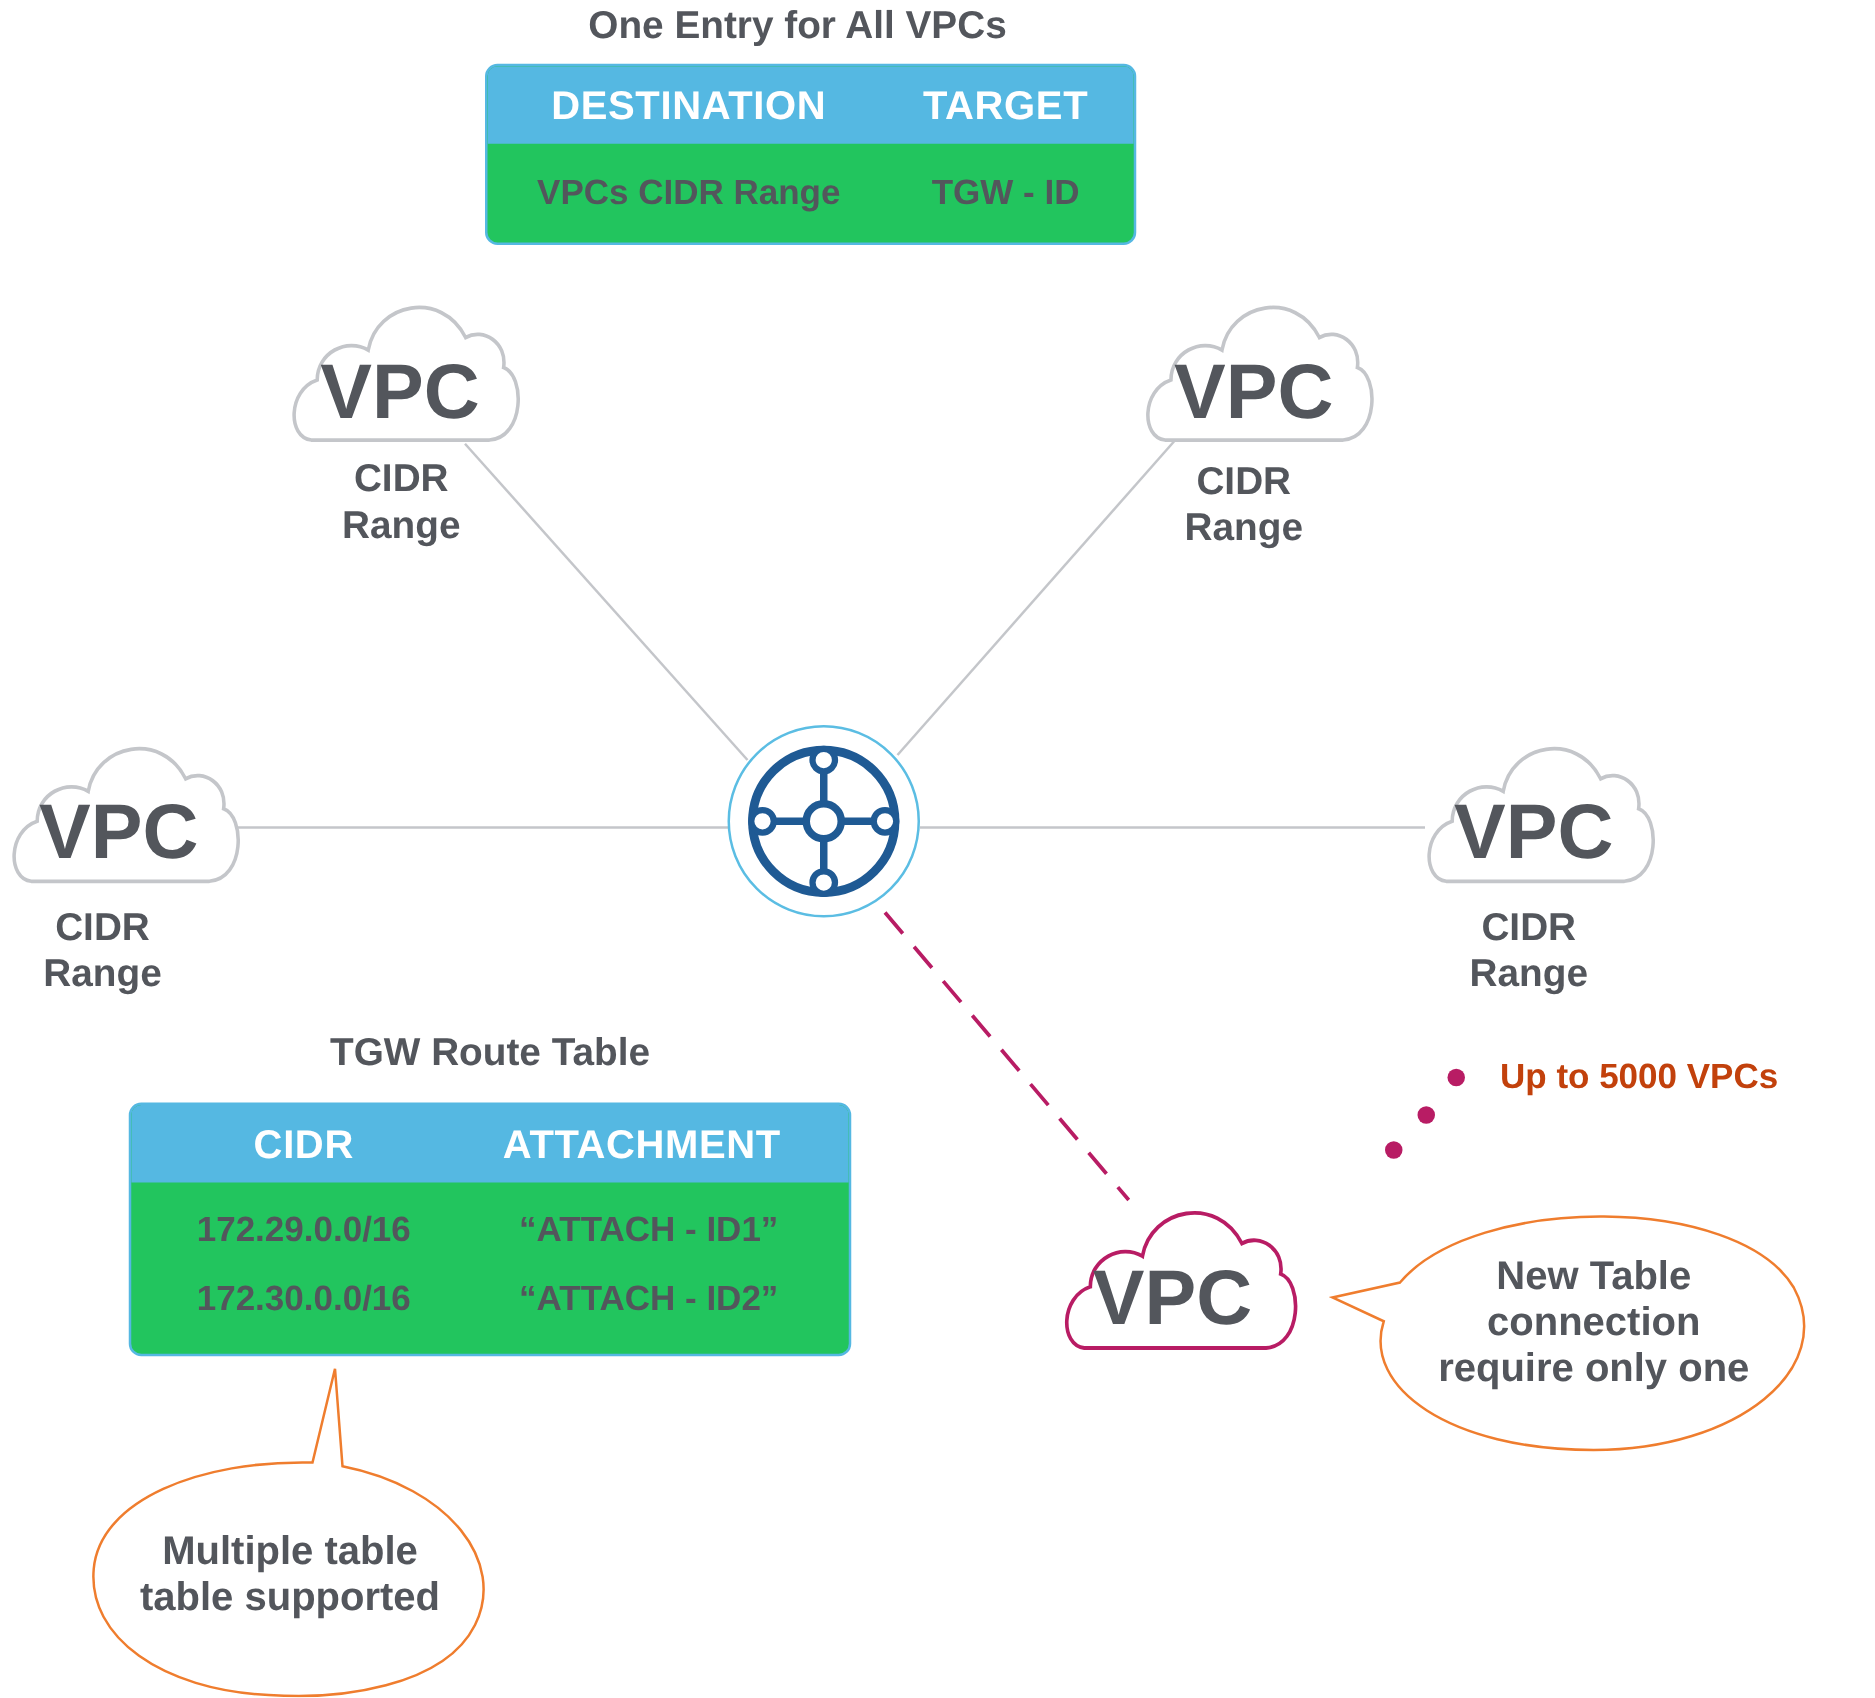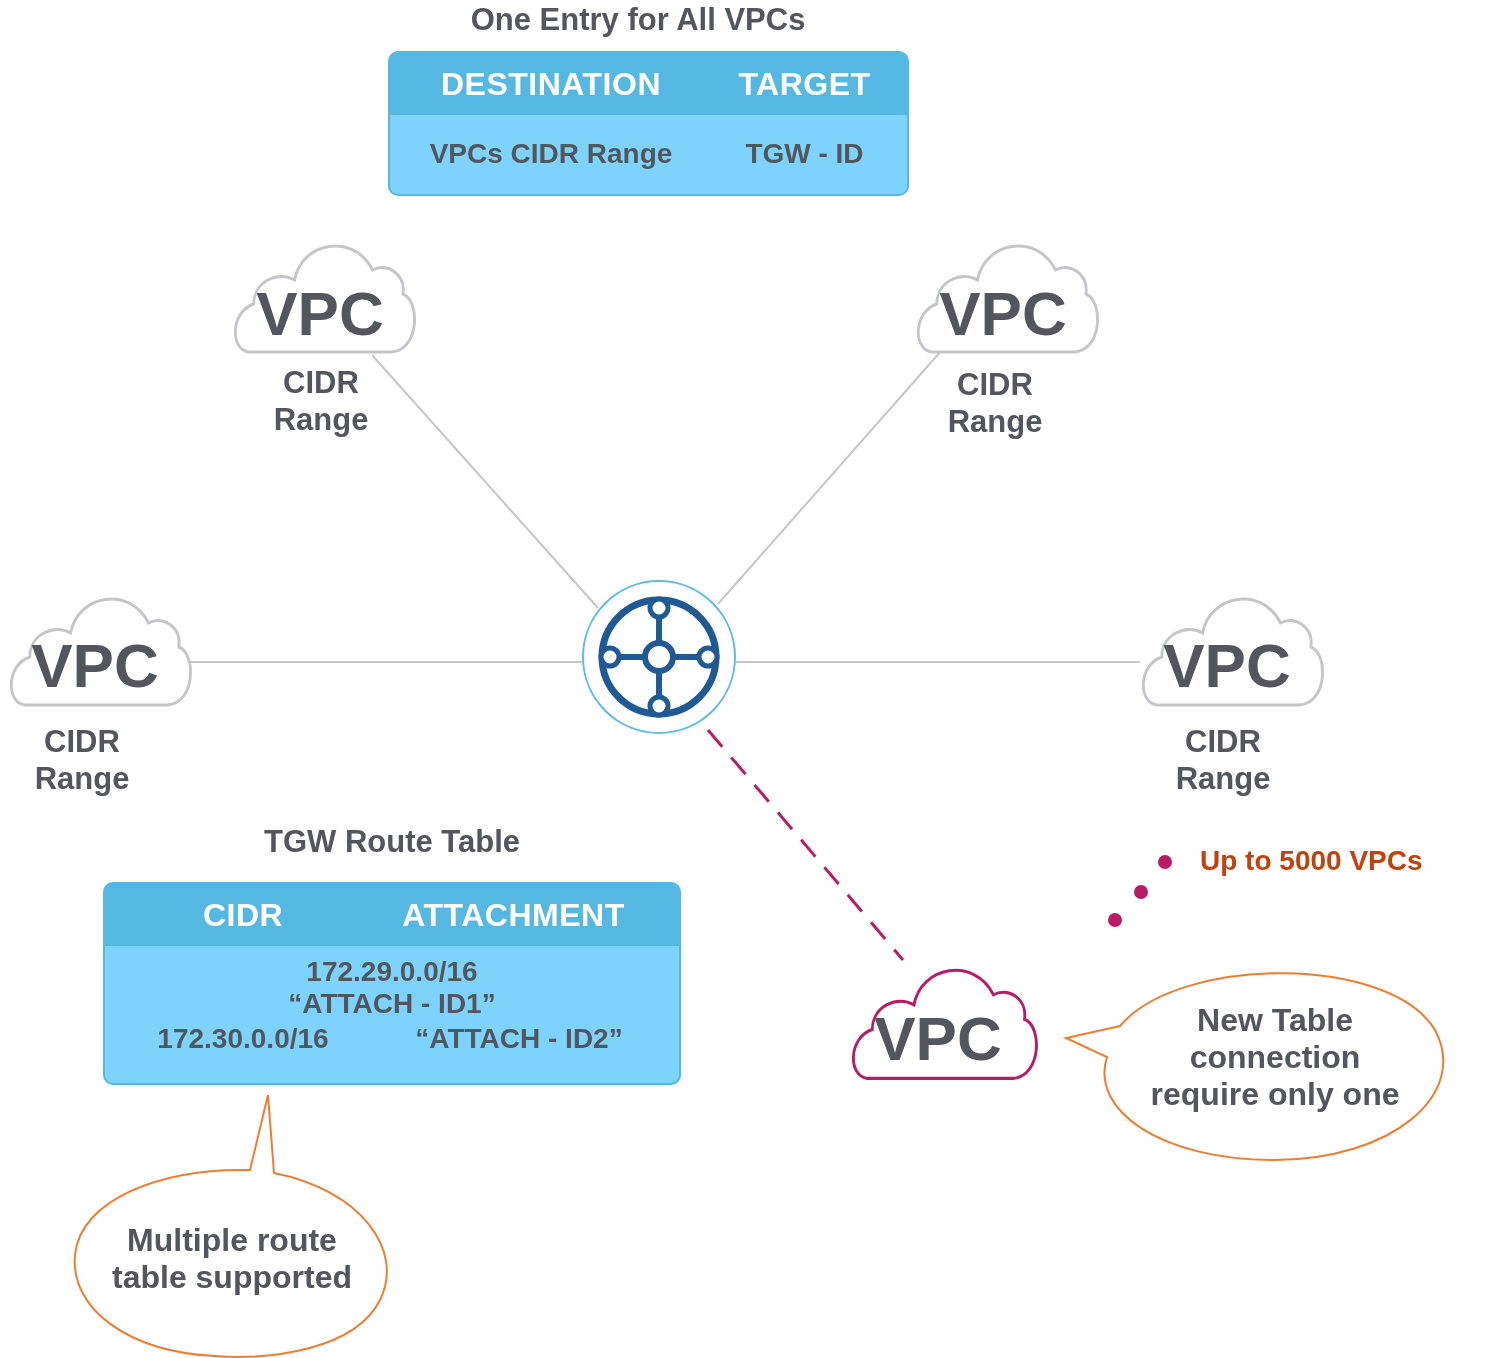--- a/index.html
+++ b/index.html
@@ -1,21 +1,21 @@
 <!DOCTYPE html>
 <html><head>
 <meta charset="utf-8">
 <style>
   html, body { margin: 0; padding: 0; background: #ffffff; }
   body { width: 1500px; height: 1358px; position: relative; overflow: hidden;
          font-family: "Liberation Sans", "DejaVu Sans", sans-serif; color: #53565c; }
   .abs { position: absolute; }
   svg.bg { position: absolute; left: 0; top: 0; }
   .title { font-size: 31px; font-weight: bold; color: #53565c; text-align: center; }
-  .tbl { position: absolute; border: 2px solid #55b8e2; border-radius: 10px; background: #7dd3fc; overflow: hidden; box-sizing: border-box; }
+  .tbl { position: absolute; border: 2px solid #55b8e2; border-radius: 10px; background: #22c55e; overflow: hidden; box-sizing: border-box; }
   .tbl-head { background: #55b8e2; color: #ffffff; font-weight: bold; font-size: 32px; display: flex; align-items: center; letter-spacing: 0.5px; }
   .tbl-row { display: flex; align-items: center; font-size: 28px; font-weight: bold; color: #53565c; }
   .cell { text-align: center; }
   .vpc-label { position: absolute; font-size: 62px; font-weight: bold; color: #53565c; text-align: center; width: 180px; }
   .cidr-label { position: absolute; font-size: 31px; font-weight: bold; color: #53565c; text-align: center; width: 160px; line-height: 37px; }
   .bubble-text { position: absolute; font-size: 32px; font-weight: bold; color: #53565c; text-align: center; line-height: 37px; }
 </style>
 </head>
 <body>
 
@@ -111,32 +111,32 @@
 <div class="vpc-label" style="left:848px; top:1003px;">VPC</div>
 
 <div class="abs" style="left:1200px; top:845px; font-size:28px; font-weight:bold; color:#c2410c; white-space:nowrap;">Up to 5000 VPCs</div>
 
 <div class="abs title" style="left:142px; top:822px; width:500px; line-height:40px;">TGW Route Table</div>
 <div class="tbl" style="left:103px; top:882px; width:578px; height:203px;">
   <div class="tbl-head" style="height:62px;">
     <div class="cell" style="width:276px;">CIDR</div>
     <div class="cell" style="width:265px;">ATTACHMENT</div>
   </div>
-  <div class="tbl-row" style="height:55px; margin-top:10px;flex-direction:column;">
+  <div class="tbl-row" style="height:55px; margin-top:10px;">
     <div class="cell" style="width:276px;">172.29.0.0/16</div>
     <div class="cell" style="width:276px;">“ATTACH - ID1”</div>
   </div>
   <div class="tbl-row" style="height:55px;">
     <div class="cell" style="width:276px;">172.30.0.0/16</div>
     <div class="cell" style="width:276px;">“ATTACH - ID2”</div>
   </div>
 </div>
 
 <div class="bubble-text" style="left:1120px; top:1002px; width:310px;">
   <div>New Table</div>
   <div>connection</div>
   <div>require only one</div>
 </div>
 
 <div class="bubble-text" style="left:82px; top:1222px; width:300px;">
-  <div>Multiple route</div>
+  <div>Multiple table</div>
   <div>table supported</div>
 </div>
 
 </body></html>

